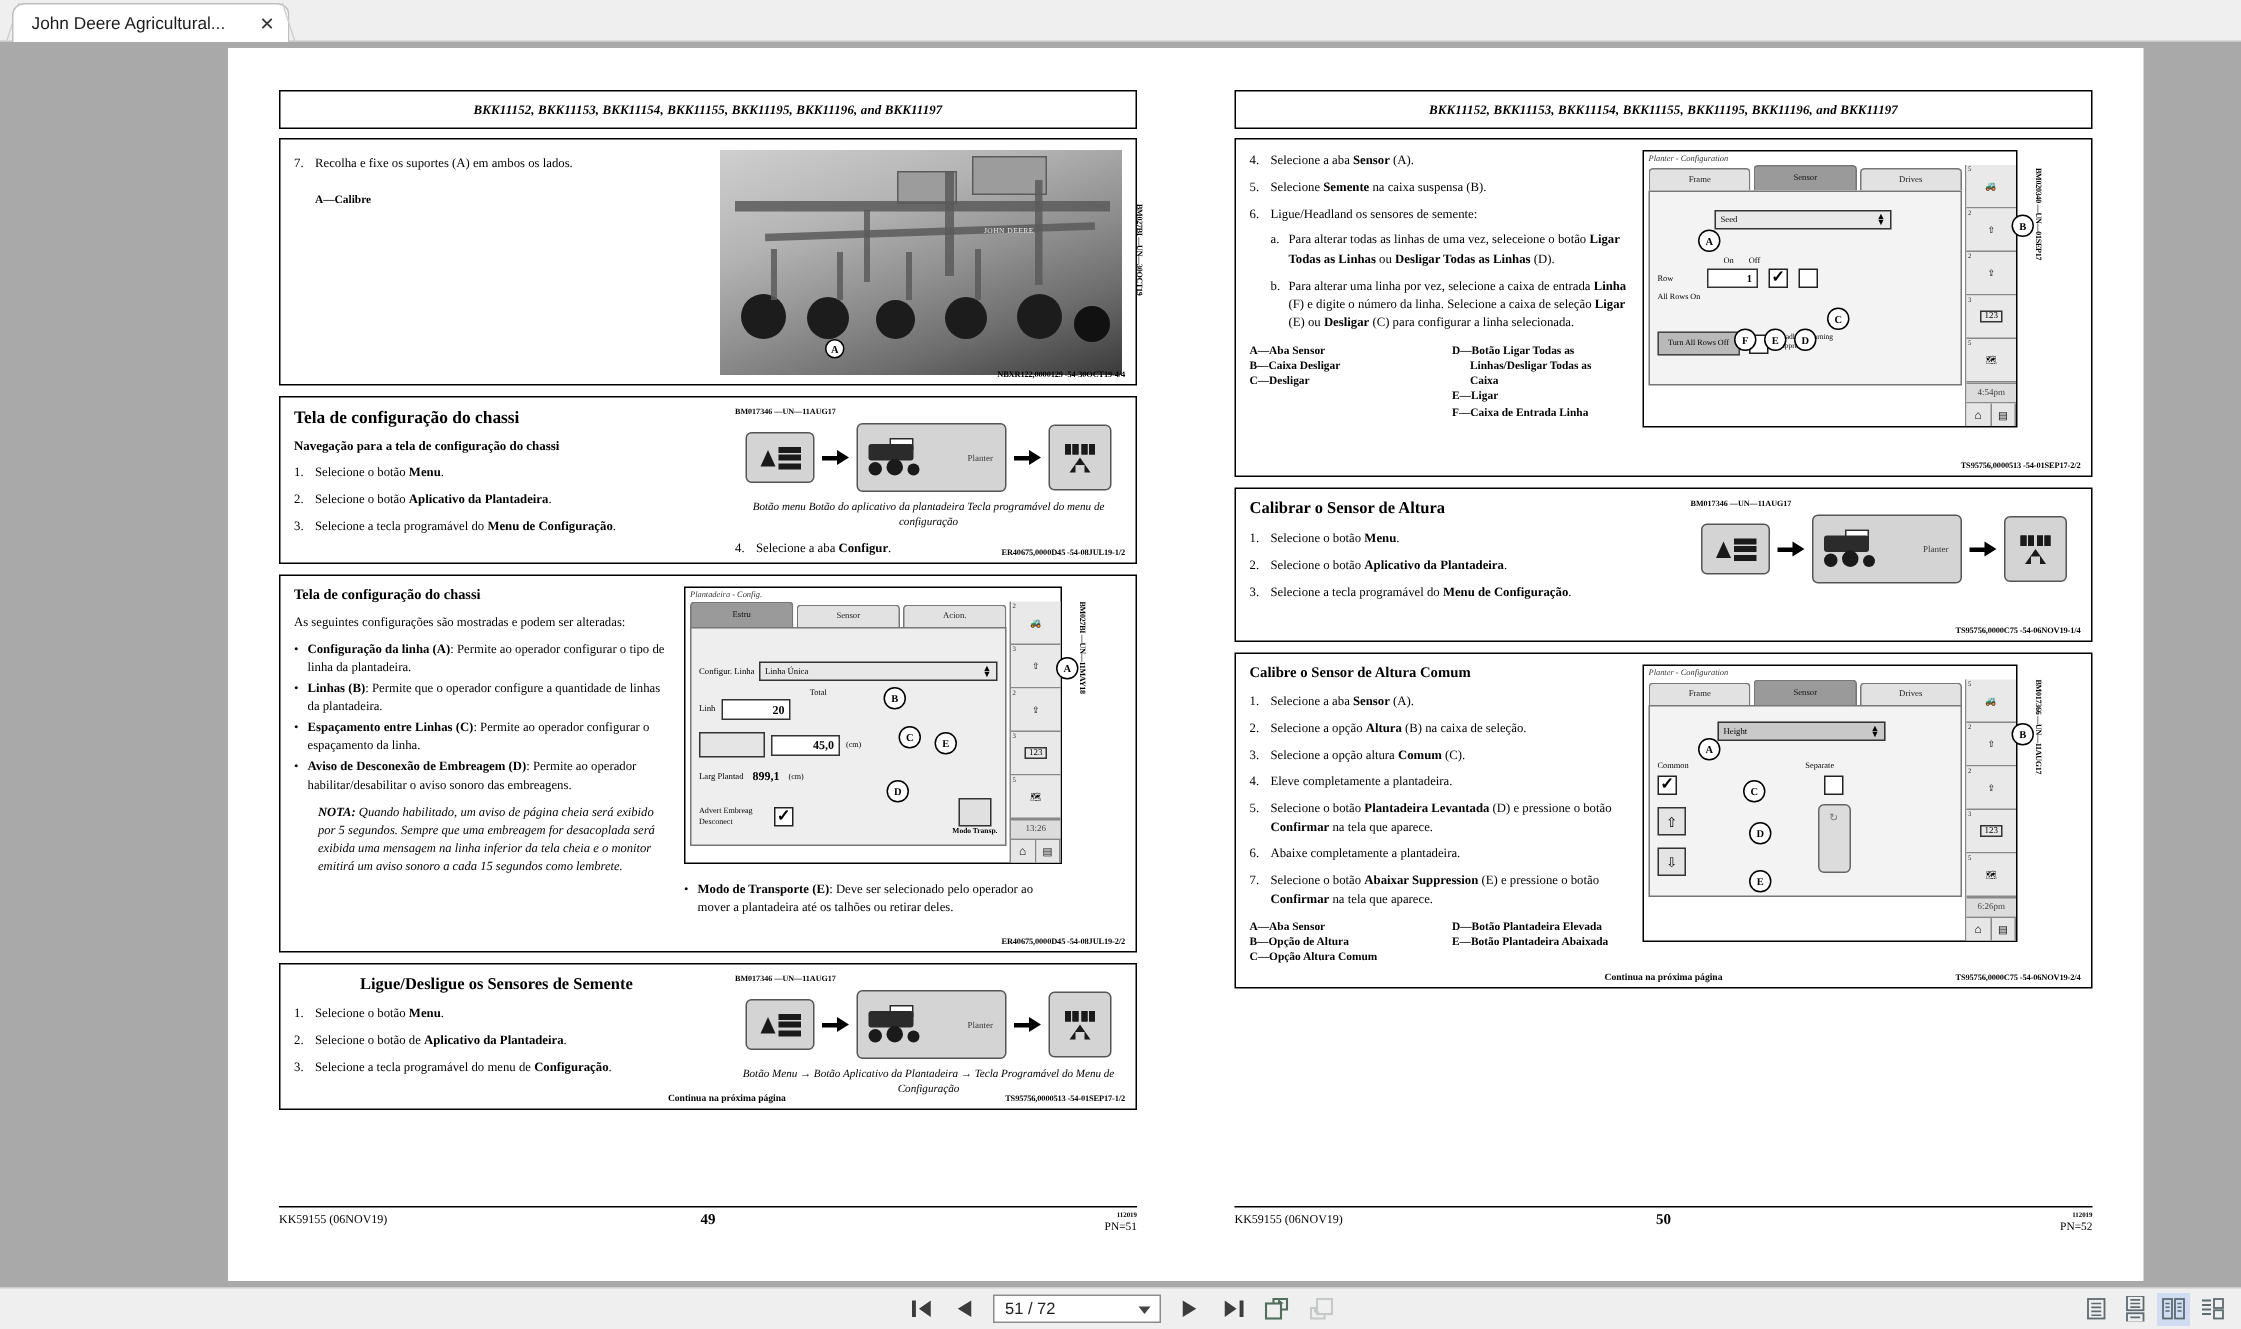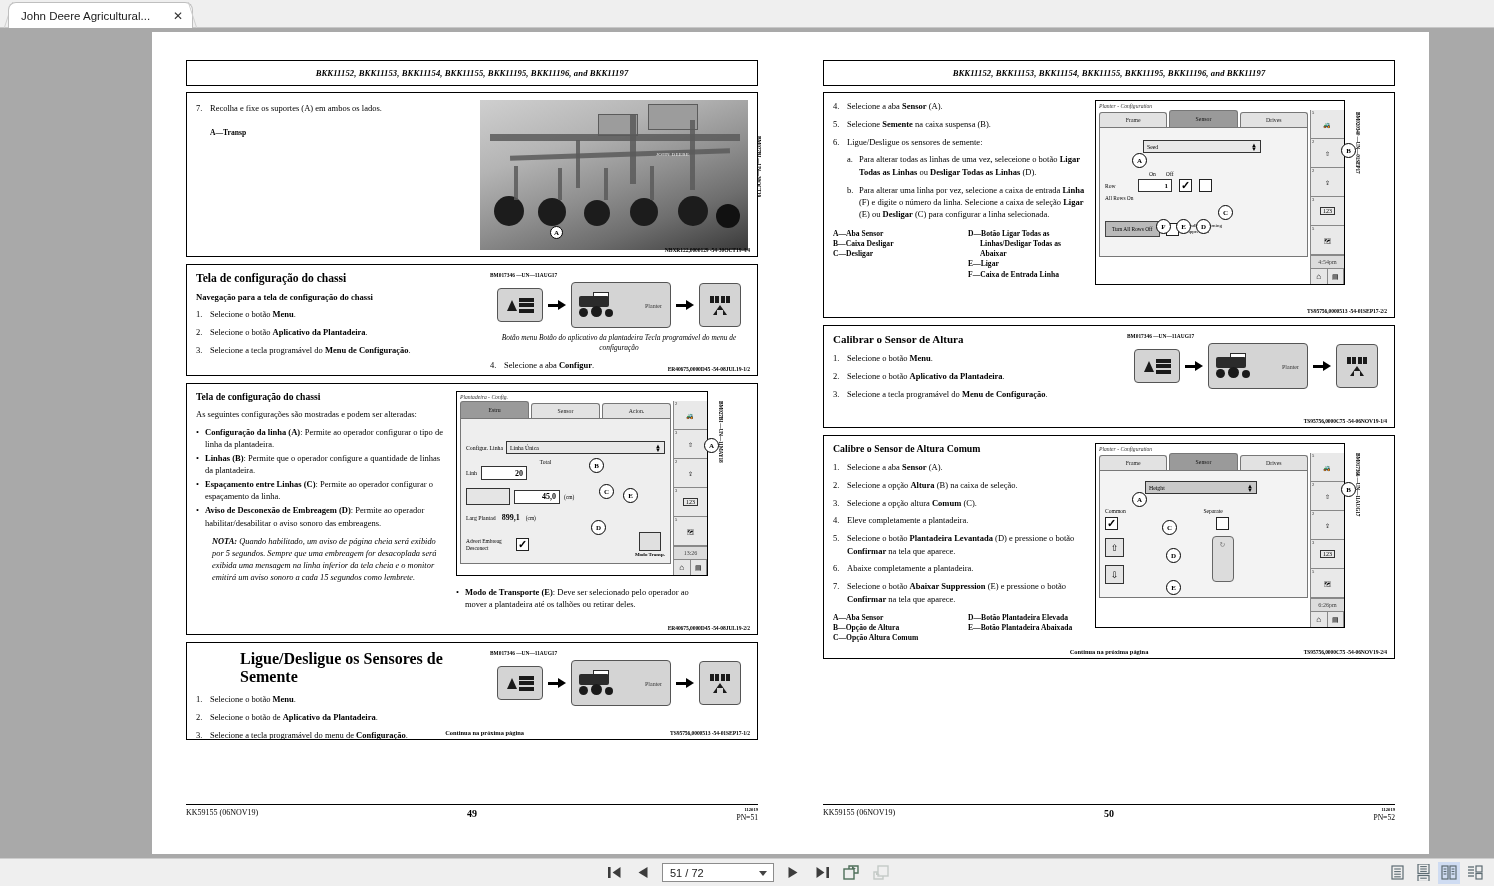--- a/index.html
+++ b/index.html
@@ -393,21 +393,21 @@
         <span class="hdr-text">BKK11152, BKK11153, BKK11154, BKK11155, BKK11195, BKK11196, and BKK11197</span>
       </div>
 
       <div class="sec" style="height:165px;">
         <div class="cols">
           <div class="col-l" style="padding-top:2px;">
             <div style="display:flex;font-size:8.5px;line-height:1.45;">
               <span class="num" style="width:14px;">7.</span>
               <span>Recolha e fixe os suportes (A) em ambos os lados.</span>
             </div>
-            <div style="font-size:7.6px;font-weight:bold;margin-top:14px;margin-left:14px;">A—Transp</div>
+            <div style="font-size:7.6px;font-weight:bold;margin-top:14px;margin-left:14px;">A—Calibre</div>
           </div>
           <div class="col-r" style="width:268px;height:150px;">
             <div class="photo">
               <div class="hopper" style="left:168px;top:4px;width:50px;height:26px;"></div>
               <div class="hopper" style="left:118px;top:14px;width:40px;height:22px;"></div>
               <div class="bar" style="left:10px;top:34px;width:250px;height:7px;"></div>
               <div class="bar" style="left:30px;top:52px;width:220px;height:5px;transform:rotate(-2deg);"></div>
               <div class="bar" style="left:150px;top:14px;width:6px;height:70px;"></div>
               <div class="bar" style="left:210px;top:20px;width:5px;height:70px;"></div>
               <div class="bar" style="left:96px;top:40px;width:4px;height:48px;"></div>
@@ -602,21 +602,21 @@
                 </li>
             </ul>
           </div>
         </div>
         <div class="fig-id br">ER40675,0000D45 -54-08JUL19-2/2</div>
       </div>
 
       <div class="sec" style="height:98px;">
         <div class="cols">
           <div class="col-l">
-            <div class="sec-title" style="font-size:16px;padding-left:44px;">Ligue/Desligue os Sensores de Semente</div>
+            <div class="sec-title" style="font-size:11px;padding-left:44px;">Ligue/Desligue os Sensores de Semente</div>
             <ul class="ol">
               <li>
                   <span class="num">1.</span>
                   <span class="txt"><span>Selecione o botão </span><b>Menu</b><span>.</span></span>
                 </li>
               <li>
                   <span class="num">2.</span>
                   <span class="txt"><span>Selecione o botão de </span><b>Aplicativo da Plantadeira</b><span>.</span></span>
                 </li>
               <li>
@@ -651,20 +651,21 @@
               <div class="fsoft">
                 <span class="dots">
                     <i></i>
                     <i></i>
                     <i></i>
                     <i></i>
                   </span>
                 <span class="hollow-up"></span>
               </div>
             </div>
+            <div class="caption">Botão Menu → Botão Aplicativo da Plantadeira → Tecla Programável do Menu de Configuração</div>
           </div>
         </div>
         <div class="cont">Continua na próxima página</div>
         <div class="fig-id br">TS95756,0000513 -54-01SEP17-1/2</div>
       </div>
 
       <div class="pg-footer">
         <span class="l">KK59155 (06NOV19)</span>
         <span class="c">49</span>
         <span class="r">
@@ -689,21 +690,21 @@
               <li>
                   <span class="num">4.</span>
                   <span class="txt"><span>Selecione a aba </span><b>Sensor</b><span> (A).</span></span>
                 </li>
               <li>
                   <span class="num">5.</span>
                   <span class="txt"><span>Selecione </span><b>Semente</b><span> na caixa suspensa (B).</span></span>
                 </li>
               <li>
                   <span class="num">6.</span>
-                  <span class="txt"><span>Ligue/Desligue os sensores de semente:</span></span>
+                  <span class="txt"><span>Ligue/Headland os sensores de semente:</span></span>
                 </li>
             </ul>
             <ul class="ol" style="padding-left:14px;">
               <li>
                   <span class="num alpha">a.</span>
                   <span class="txt"><span>Para alterar todas as linhas de uma vez, seleceione o botão </span><b>Ligar Todas as Linhas</b><span> ou </span><b>Desligar Todas as Linhas</b><span> (D).</span></span>
                 </li>
               <li>
                   <span class="num alpha">b.</span>
                   <span class="txt"><span>Para alterar uma linha por vez, selecione a caixa de entrada </span><b>Linha</b><span> (F) e digite o número da linha. Selecione a caixa de seleção </span><b>Ligar</b><span> (E) ou </span><b>Desligar</b><span> (C) para configurar a linha selecionada.</span></span>
@@ -711,21 +712,21 @@
             </ul>
             <div class="legend">
               <div class="col">
                 <div>A—Aba Sensor</div>
                 <div>B—Caixa Desligar</div>
                 <div>C—Desligar</div>
               </div>
               <div class="col">
                 <div>D—Botão Ligar Todas as</div>
                 <div class="ind">Linhas/Desligar Todas as</div>
-                <div class="ind">Abaixar</div>
+                <div class="ind">Caixa</div>
                 <div>E—Ligar</div>
                 <div>F—Caixa de Entrada Linha</div>
               </div>
             </div>
           </div>
 
           <div class="col-r" style="width:250px;">
             <div class="mon">
               <div class="mon-title">Planter - Configuration</div>
               <div class="mon-body">

